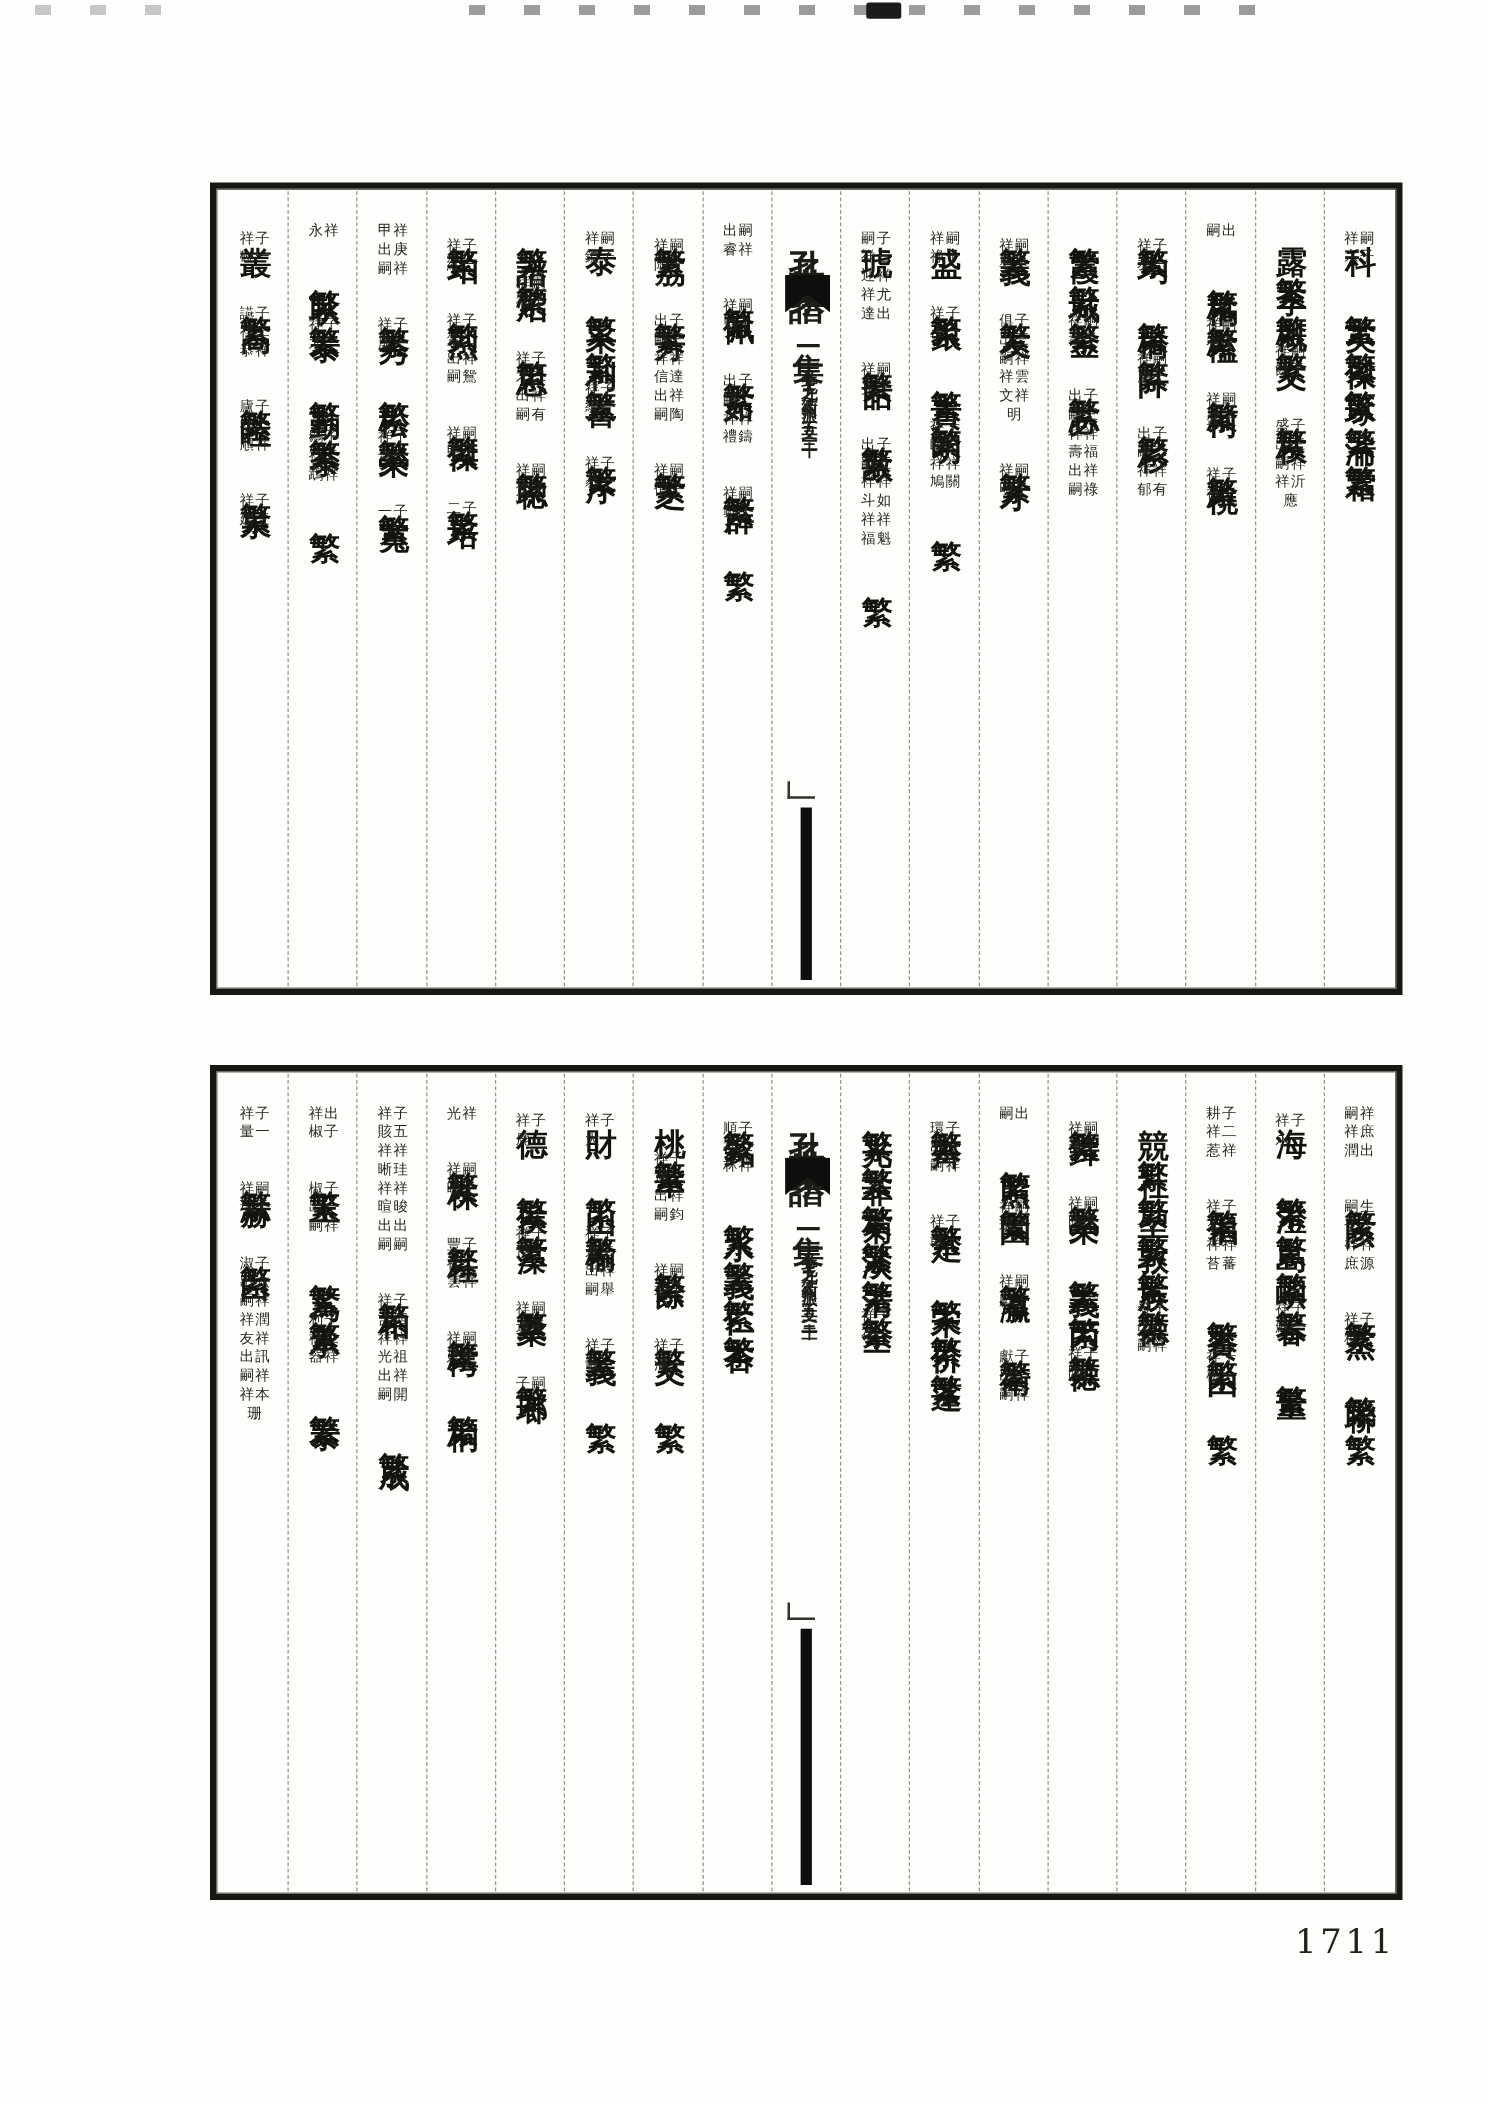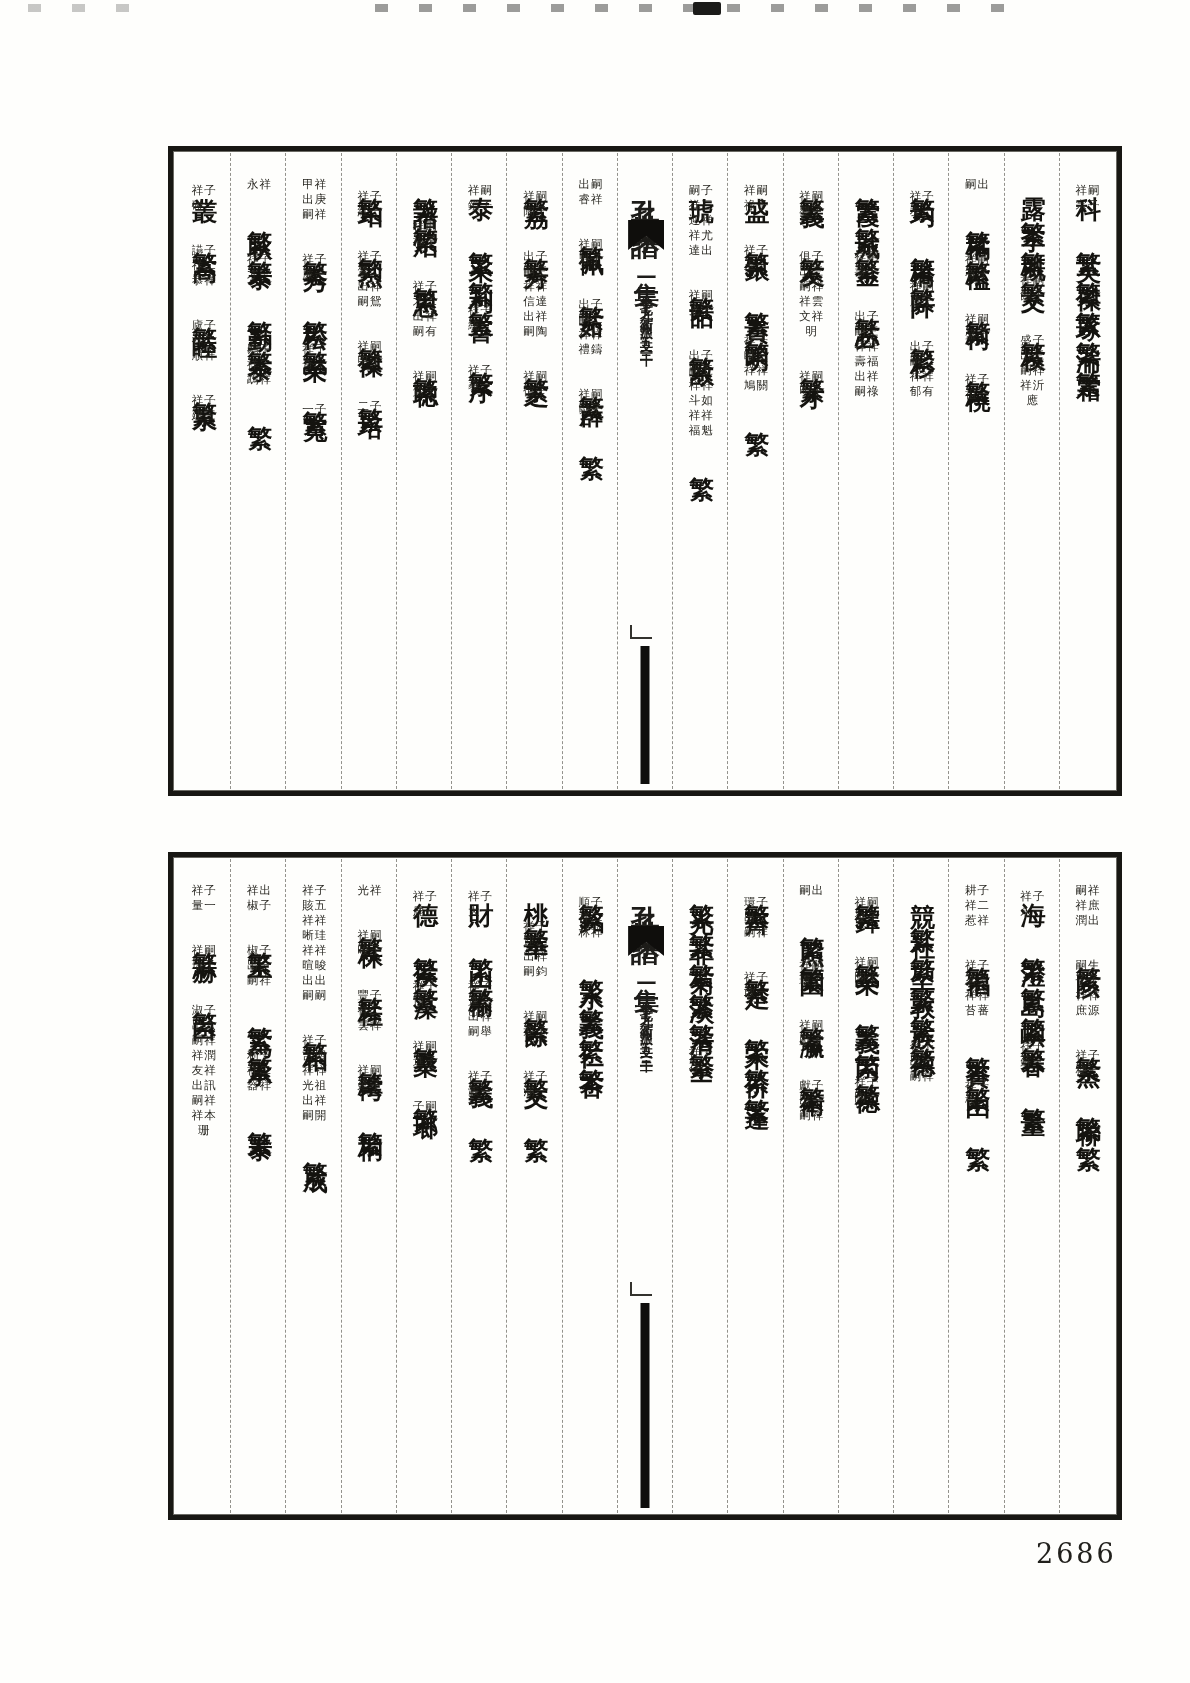--- a/index.html
+++ b/index.html
@@ -86,14 +86,14 @@
         <div class="col"><span class="nm">繁齊</span><span class="an"><i>環子</i><i>出一</i><i>嗣祥</i></span><span class="gap"></span><span class="nm">繁楚</span><span class="an"><i>祥子</i><i>敢一</i></span><span class="gap"></span><span class="nm">繁宋</span><span class="gap"></span><span class="nm">繁价</span><span class="gap"></span><span class="nm">繁蓬</span><span class="gap"></span></div>
         <div class="col"><span class="an"><i>嗣出</i></span><span class="gap"></span><span class="nm">繁照</span><span class="gap"></span><span class="nm">繁園</span><span class="an"><i>祥嗣</i><i>環子</i></span><span class="gap"></span><span class="nm">繁瀛</span><span class="an"><i>祥嗣</i><i>獻子</i></span><span class="gap"></span><span class="nm">繁衛</span><span class="an"><i>獻子</i><i>出一</i><i>嗣祥</i></span><span class="gap"></span></div>
         <div class="col"><span class="nm">繁鐸</span><span class="an"><i>祥嗣</i><i>發子</i></span><span class="gap"></span><span class="nm">繁榮</span><span class="an"><i>祥嗣</i><i>陶子</i></span><span class="gap"></span><span class="nm">繁義</span><span class="gap"></span><span class="nm">繁丙</span><span class="gap"></span><span class="nm">繁德</span><span class="an"><i>祥子</i><i>陶一</i></span><span class="gap"></span></div>
         <div class="col"><span class="nm">競</span><span class="gap"></span><span class="nm">繁社</span><span class="gap"></span><span class="nm">繁堃</span><span class="gap"></span><span class="nm">繁敦</span><span class="gap"></span><span class="nm">繁族</span><span class="gap"></span><span class="nm">繁德</span><span class="an"><i>發子</i><i>出一</i><i>嗣祥</i></span><span class="gap"></span></div>
         <div class="col"><span class="an"><i>耕子</i><i>祥二</i><i>惹祥</i></span><span class="gap"></span><span class="nm">繁倡</span><span class="an"><i>祥子</i><i>茗三</i><i>祥祥</i><i>苔蕃</i></span><span class="gap"></span><span class="nm">繁賚</span><span class="gap"></span><span class="nm">繁由</span><span class="an"><i>祥子</i><i>松一</i></span><span class="gap"></span><span class="nm">繁</span><span class="gap"></span></div>
         <div class="col"><span class="nm">海</span><span class="an"><i>祥子</i><i>永一</i></span><span class="gap"></span><span class="nm">繁澄</span><span class="gap"></span><span class="nm">繁島</span><span class="gap"></span><span class="nm">繁嶼</span><span class="gap"></span><span class="nm">繁春</span><span class="an"><i>祥子</i><i>蘇一</i></span><span class="gap"></span><span class="nm">繁量</span><span class="gap"></span></div>
         <div class="col"><span class="an"><i>嗣祥</i><i>祥庶</i><i>潤出</i></span><span class="gap"></span><span class="nm">繁陔</span><span class="an"><i>嗣生</i><i>子子</i><i>祥祥</i><i>庶源</i></span><span class="gap"></span><span class="nm">繁蒸</span><span class="an"><i>祥子</i><i>種一</i></span><span class="gap"></span><span class="nm">繁聯</span><span class="gap"></span><span class="nm">繁</span><span class="gap"></span></div>
       </div>
   </div>
 
-  <div class="page-number">2686</div>
+  <div class="page-number">1711</div>
 </div>
 
 </body></html>

